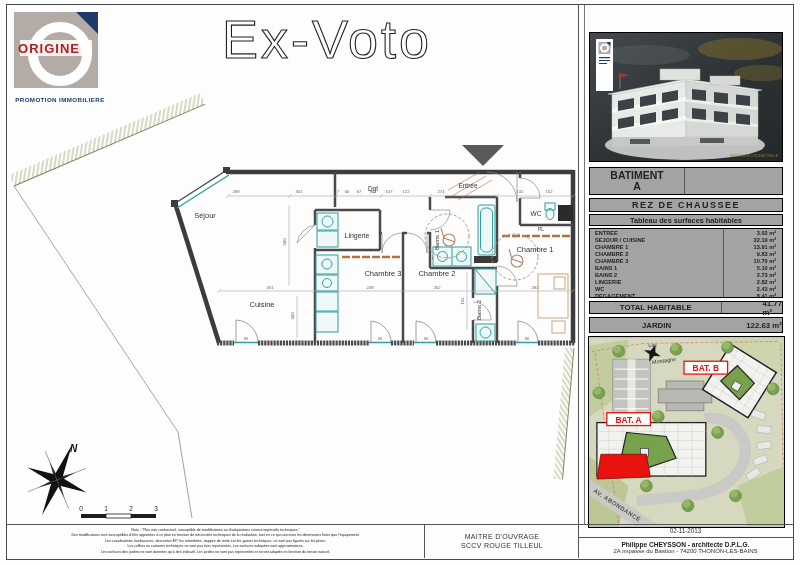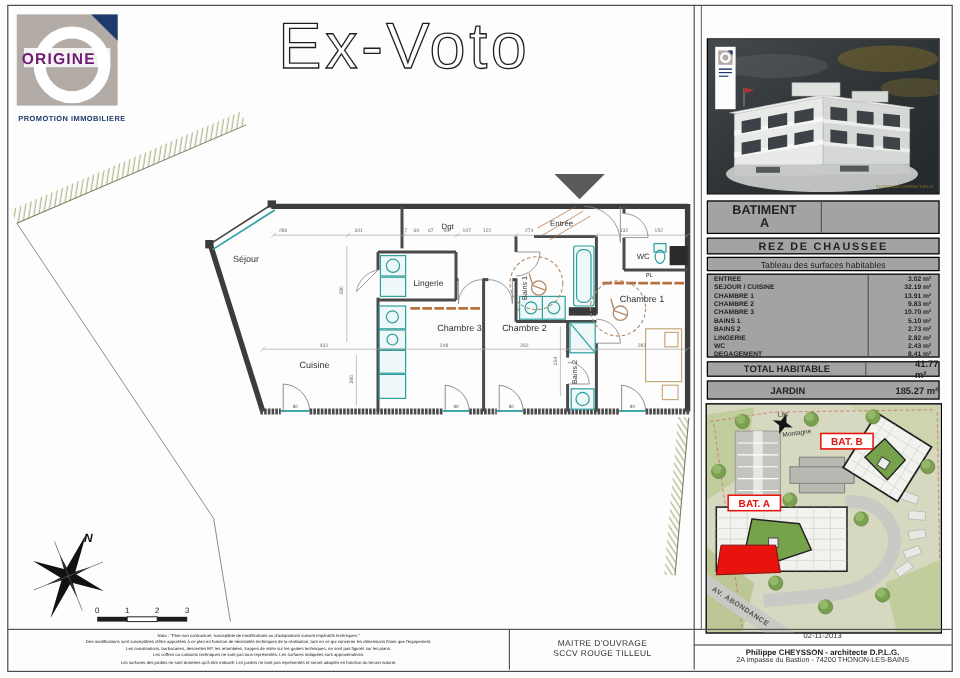--- a/index.html
+++ b/index.html
@@ -6,43 +6,43 @@
   #page{position:relative;width:800px;height:565px;background:#fdfdfd;overflow:hidden;
         font-family:"Liberation Sans",sans-serif;color:#222;}
   .abs{position:absolute;}
   
   .page-border{left:6px;top:4px;width:786px;height:554px;border:1.4px solid #4a4a4a;}
   .vdiv1{left:578px;top:4px;width:0;height:554px;border-left:1px solid #555;}
   .vdiv2{left:584px;top:4px;width:0;height:520px;border-left:1px solid #777;}
   .footline{left:6px;top:524px;width:787px;height:0;border-top:1px solid #555;}
 
   
-  .title{left:172px;top:8px;width:330px;text-align:center;font-size:54px;font-weight:400;
+  .title{left:162px;top:8px;width:330px;text-align:center;font-size:54px;font-weight:400;
          letter-spacing:3px;color:#1e1e1e;}
   @supports (-webkit-text-stroke: 1px black){
     .title{color:#fdfdfd;-webkit-text-stroke:1.1px #1e1e1e;}
   }
 
   
   .logo-box{left:14px;top:10px;width:92px;height:96px;}
   .logo-sq{left:0;top:2px;width:84px;height:76px;background:#b3aca6;}
   .logo-tri{left:62px;top:2px;width:0;height:0;border-left:22px solid transparent;border-top:22px solid #1d3a6b;}
   .logo-ring{left:14px;top:12px;width:44px;height:44px;border:10px solid #fff;border-radius:50%;}
   .logo-band{left:6px;top:30px;width:72px;height:16px;background:rgba(255,255,255,.85);}
-  .logo-word{left:0;top:31px;width:70px;text-align:center;font-size:13px;font-weight:bold;color:#701a75;letter-spacing:1px;}
+  .logo-word{left:0;top:31px;width:70px;text-align:center;font-size:13px;font-weight:bold;color:#b91c1c;letter-spacing:1px;}
   .logo-tag{left:-2px;top:86px;width:96px;text-align:center;font-size:6.2px;font-weight:bold;color:#1d3a6b;letter-spacing:.4px;}
 
   
   .card{border:1px solid #000000;background:#a3a3a3;box-sizing:border-box;margin-top:12px;}
   .photo-box{left:589px;top:20px;width:194px;height:130px;padding:0;overflow:hidden;}
   .hdr-box{left:589px;top:155px;width:194px;height:28px;display:flex;}
   .hdr-left{width:49%;border-right:1px solid #555;display:flex;flex-direction:column;align-items:center;justify-content:center;font-weight:bold;font-size:10.5px;line-height:11px;}
   .hdr-right{width:51%;display:flex;align-items:center;justify-content:center;font-weight:bold;font-size:14px;}
   .rez-box{left:589px;top:186px;width:194px;height:14px;display:flex;align-items:center;justify-content:center;font-weight:bold;font-size:9px;letter-spacing:1.5px;}
-  .tabtitle-box{left:589px;top:202px;width:194px;height:12px;display:flex;align-items:center;justify-content:center;font-weight:normal;font-size:7.3px;}
+  .tabtitle-box{left:589px;top:202px;width:194px;height:12px;display:flex;align-items:center;justify-content:center;font-weight:bold;font-size:7.3px;}
   .list-box{left:589px;top:216px;width:194px;height:70px;font-size:5.6px;font-weight:bold;}
   .list-col-div{position:absolute;left:133px;top:0;bottom:0;border-left:1px solid #555;}
   .srow{display:flex;height:7px;line-height:7px;}
   .srow .lab{width:133px;padding-left:5px;box-sizing:border-box;}
   .srow .val{flex:1;text-align:right;padding-right:6px;}
   .list-pad{padding-top:1px;}
   .tot-box{left:589px;top:289px;width:194px;height:13px;display:flex;font-weight:bold;font-size:7.8px;gap:40px;}
   .tot-box .lab{width:133px;border-right:1px solid #555;display:flex;align-items:center;justify-content:center;box-sizing:border-box;}
   .tot-box .val{flex:1;display:flex;align-items:center;justify-content:center;}
   .jar-box{left:589px;top:305px;width:194px;height:16px;display:flex;font-weight:bold;font-size:7.8px;gap:23px;}
@@ -427,21 +427,21 @@
         </div>
     </div>
   </div>
 
   <div class="abs card tot-box">
     <span class="lab">TOTAL HABITABLE</span>
     <span class="val">41.77 m²</span>
   </div>
   <div class="abs card jar-box">
     <span class="lab">JARDIN</span>
-    <span class="val">185.27 m²</span>
+    <span class="val">122.63 m²</span>
   </div>
 
   <div class="abs card site-box">
     <svg width="195" height="190" viewBox="0 0 197 191">
       <defs>
         <g id="tree">
           <circle cx="0" cy="0" r="6" fill="#7aa050" stroke="#56763c" stroke-width="0.5"></circle>
           <circle cx="-1.5" cy="-2" r="3.8" fill="#93b868"></circle>
         </g>
         <rect id="pbay" x="-3.5" y="-7" width="7" height="14" fill="#e8e8e4" stroke="#aaa" stroke-width="0.5"></rect>

